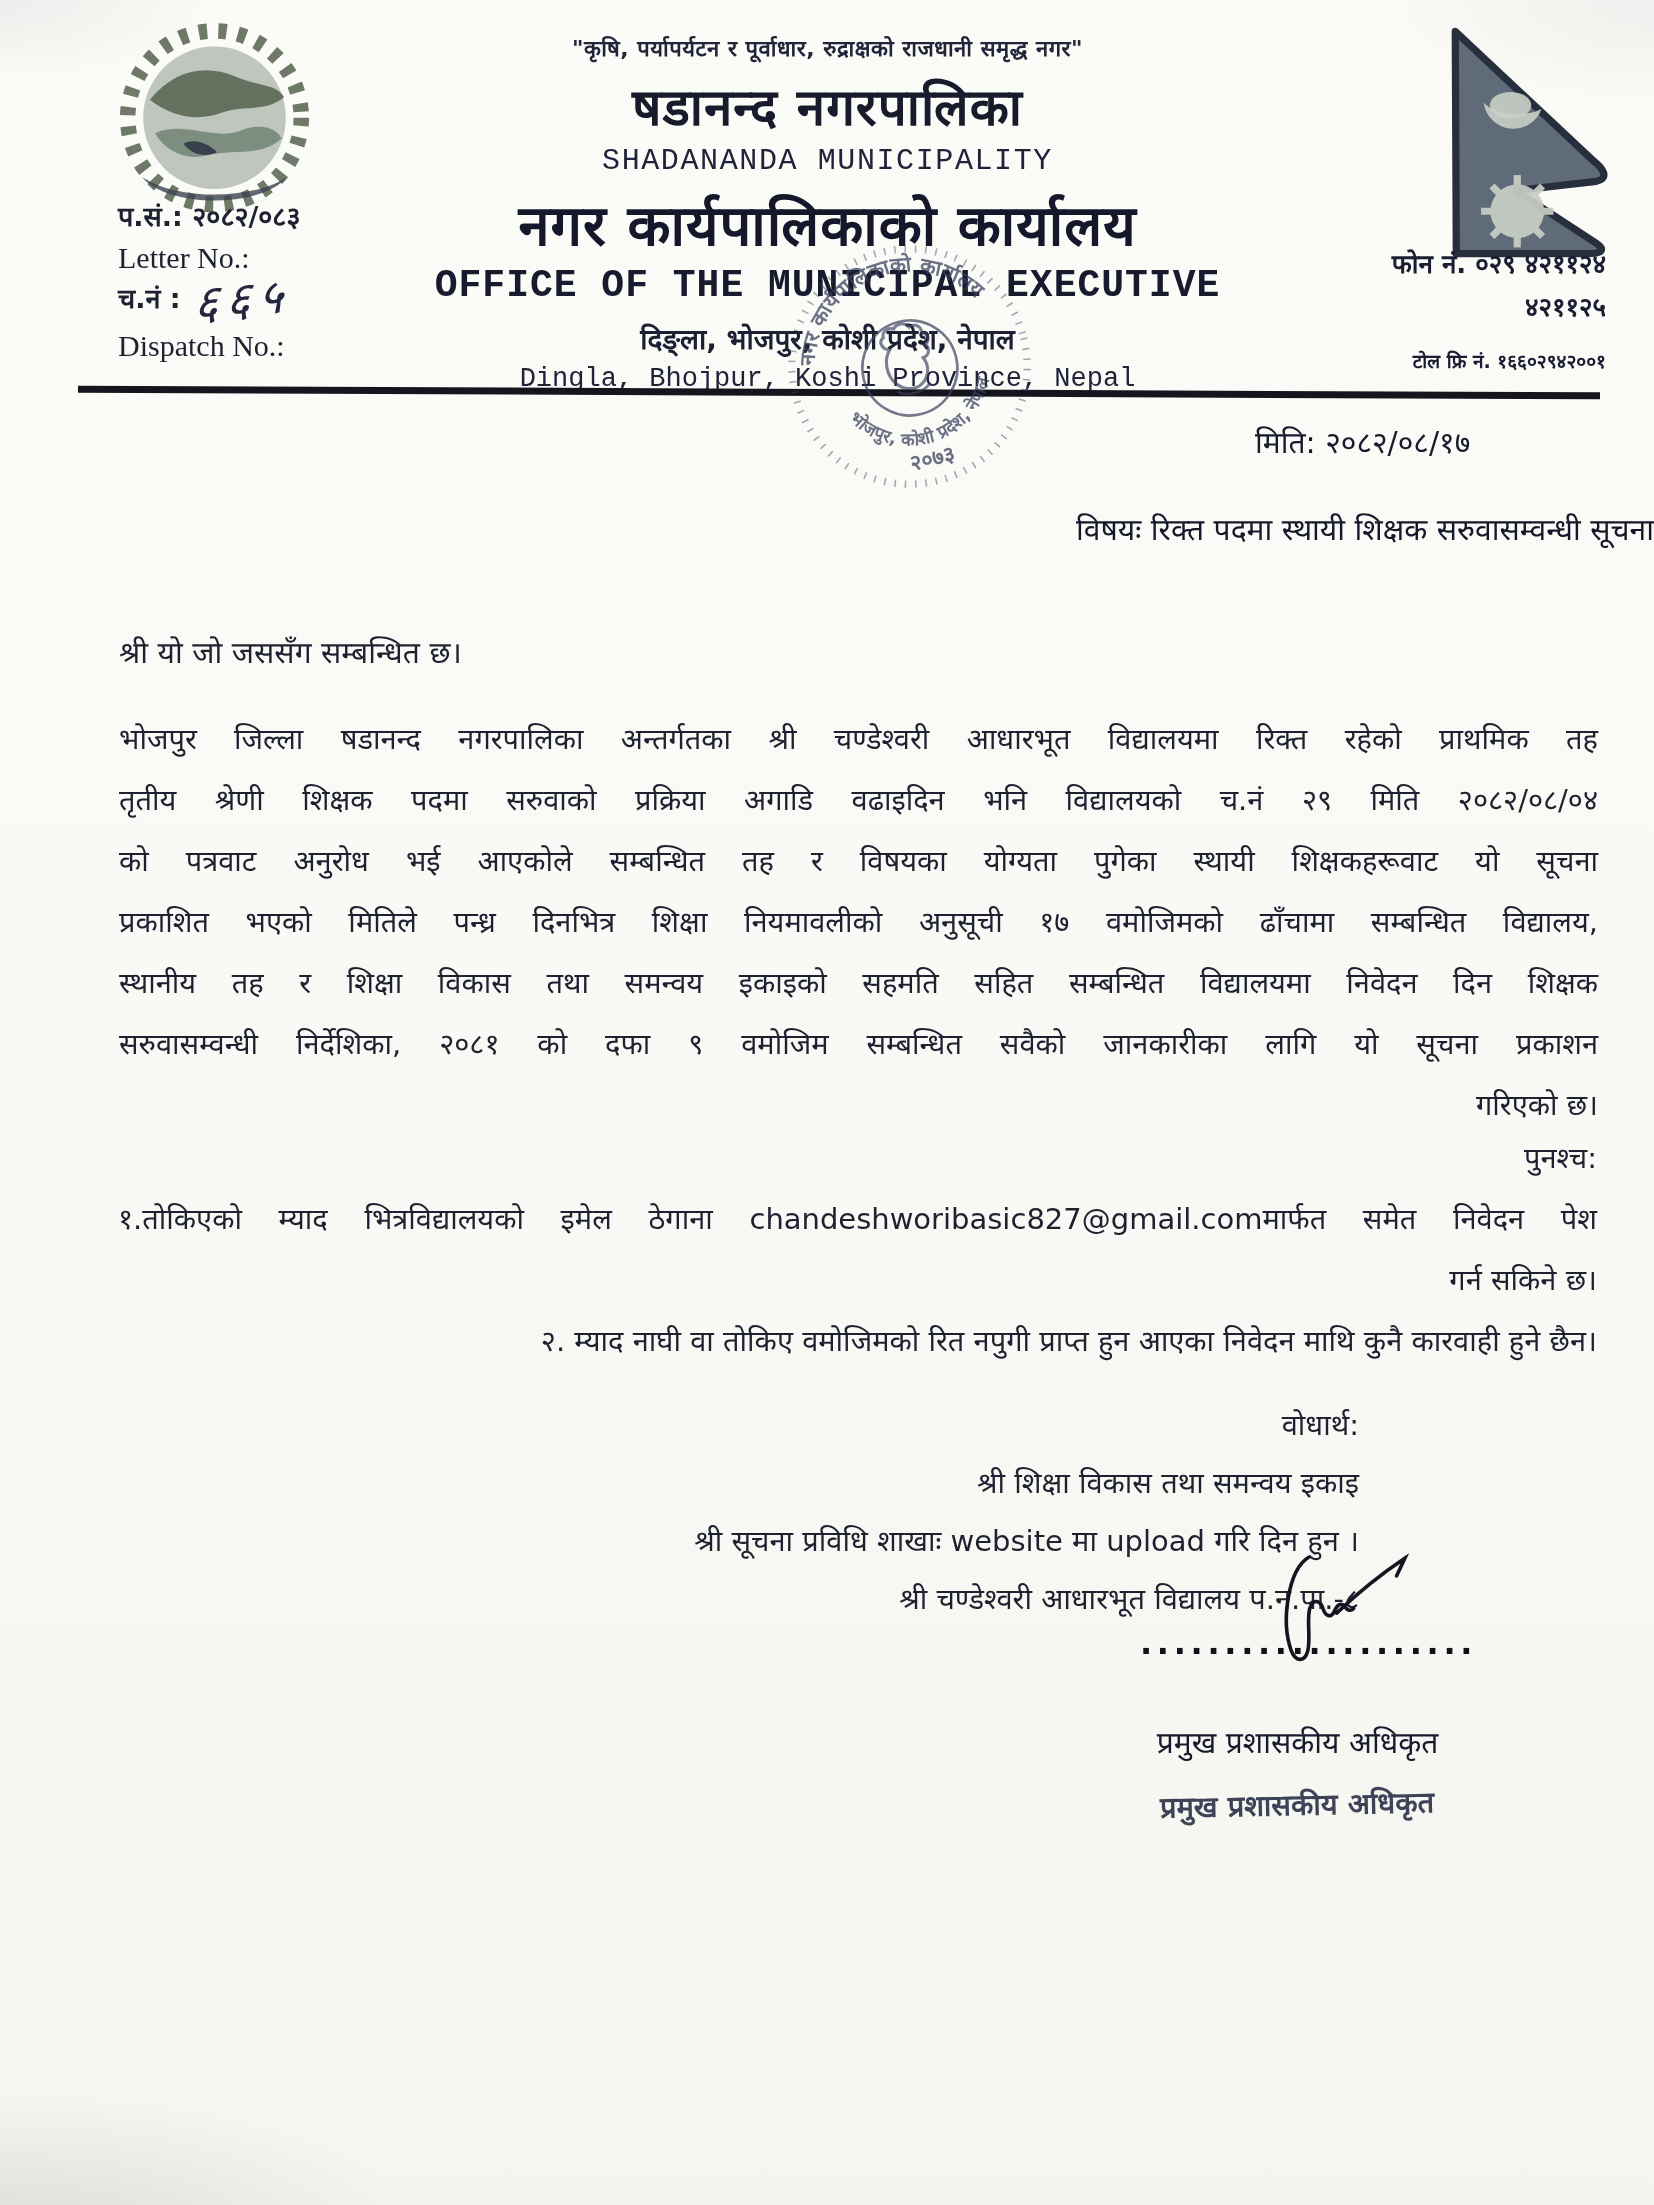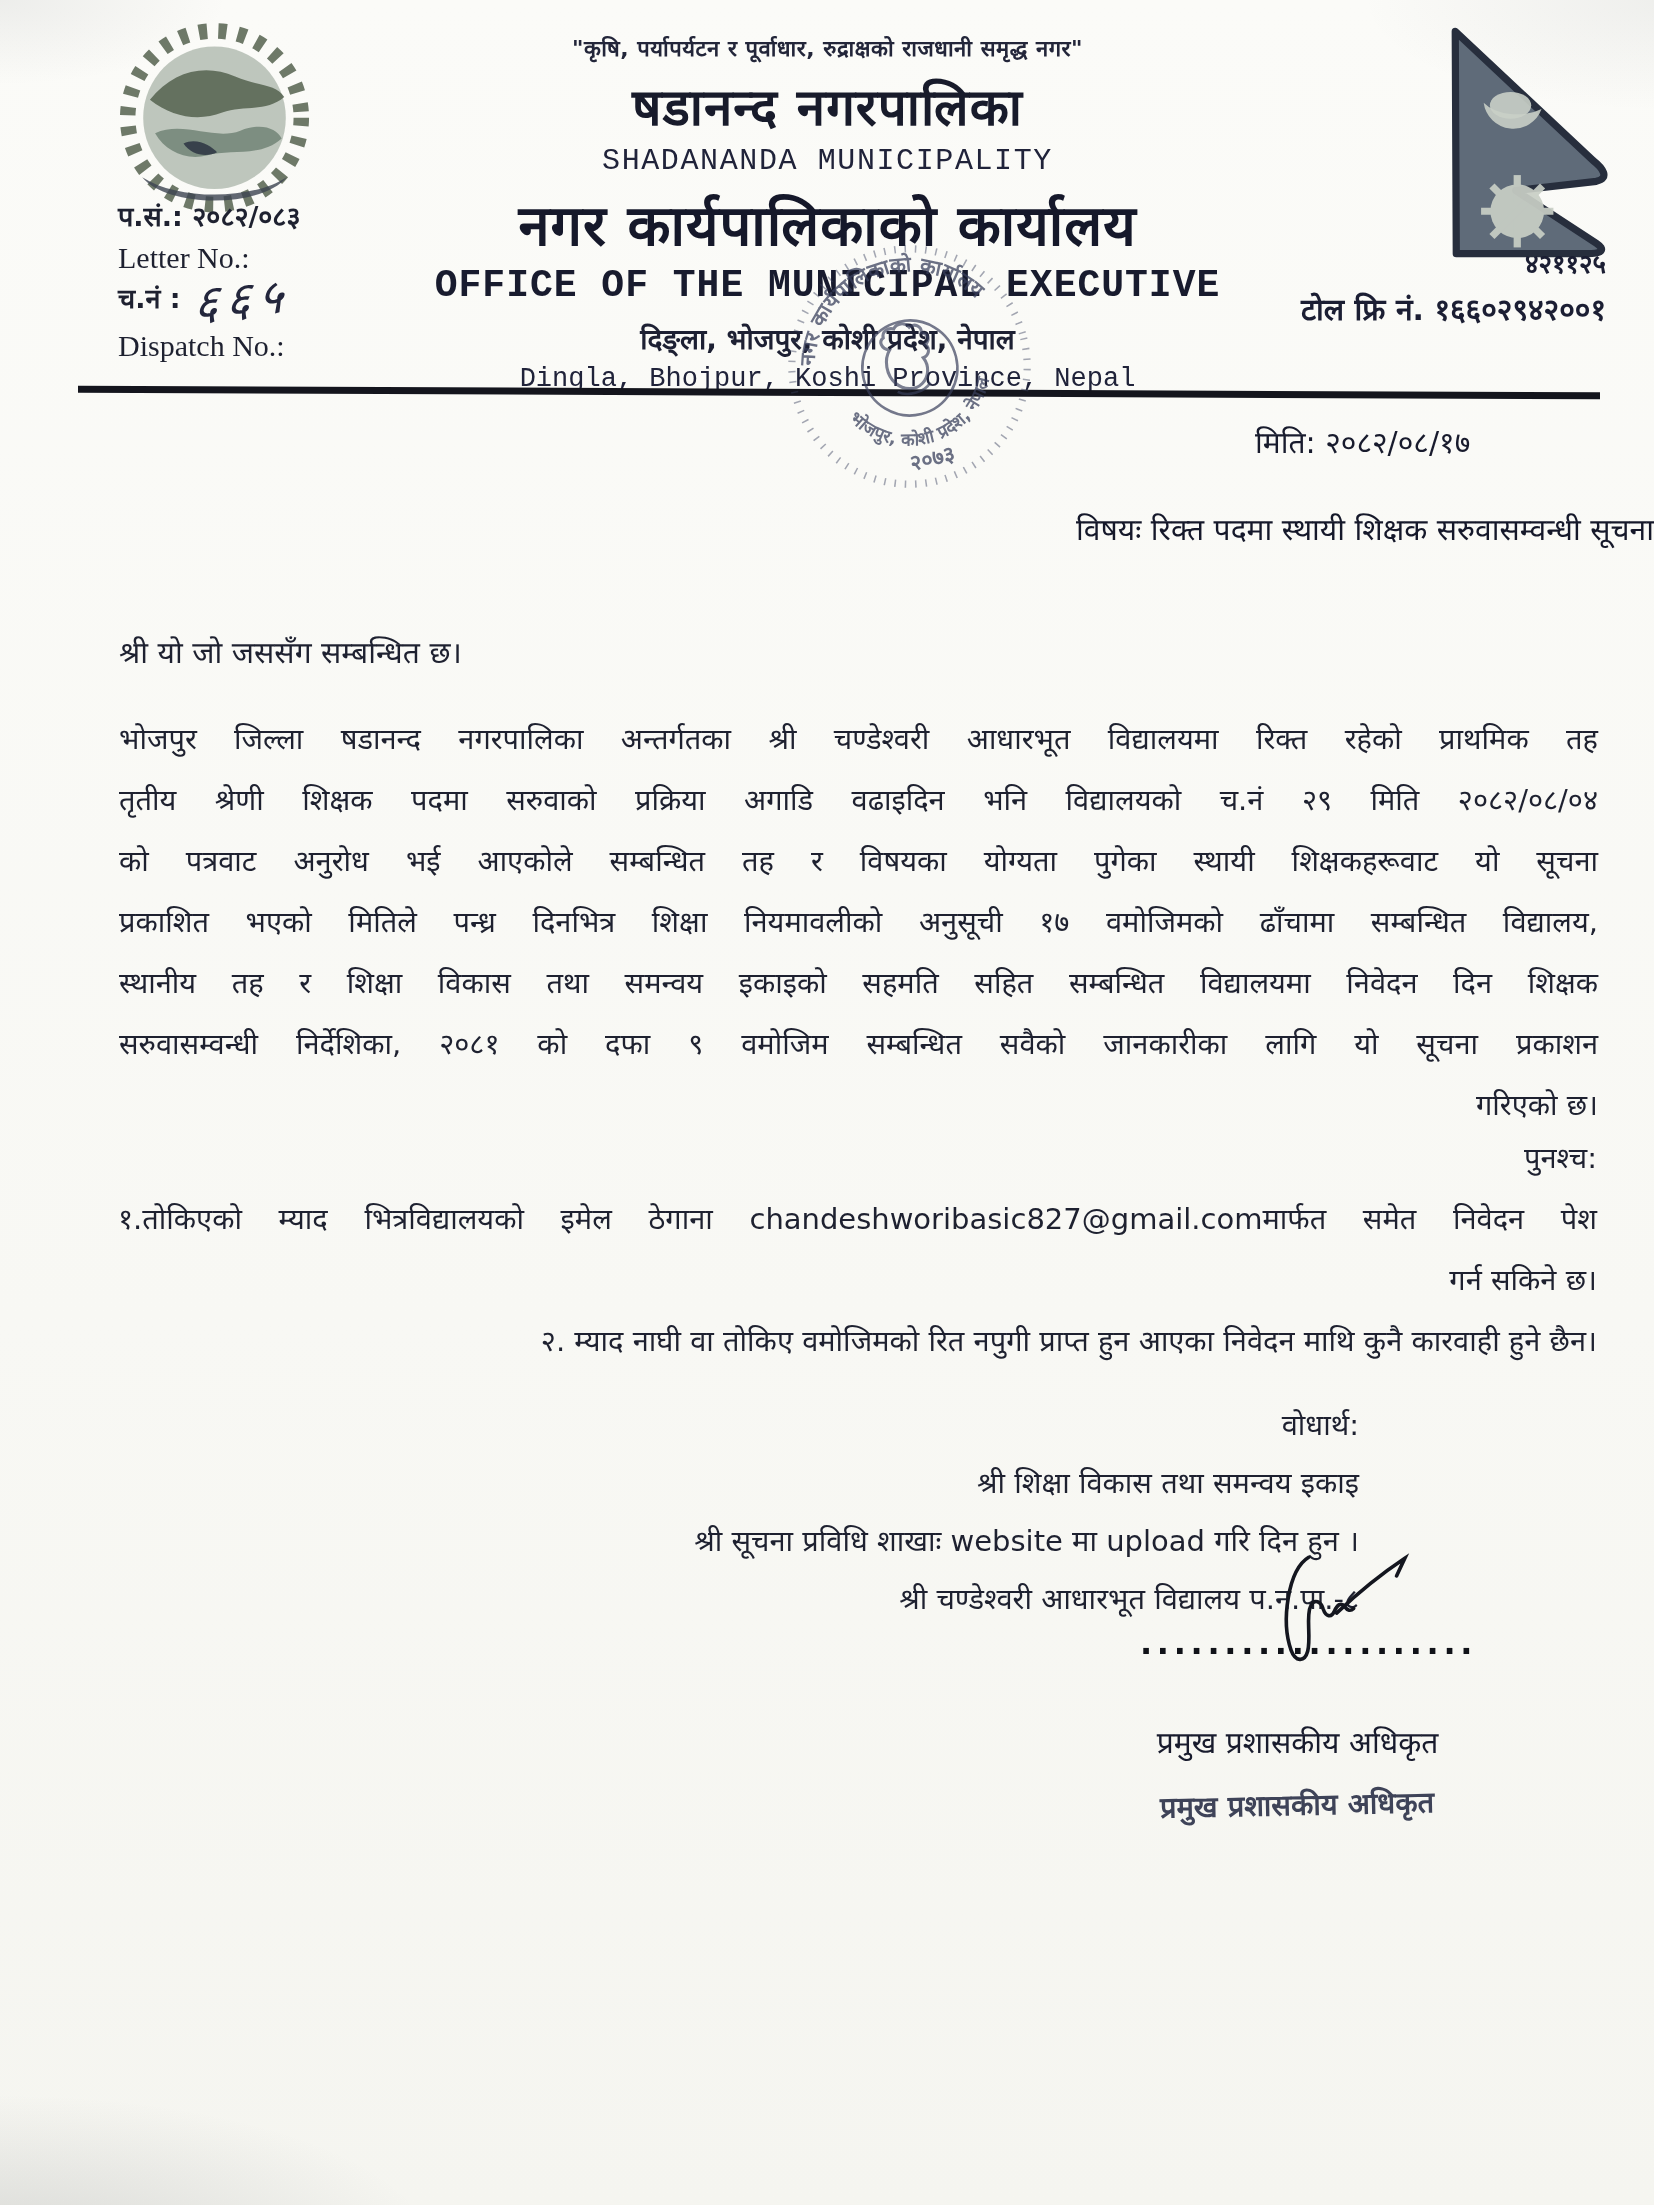--- a/index.html
+++ b/index.html
@@ -37,21 +37,21 @@
   .ref-np{font-size:27px;font-weight:700;margin-bottom:13.4px;}
   .ref-en{font-size:30px;margin-bottom:11.4px;font-family:"Liberation Serif",serif;}
   .ref-row{font-size:27px;font-weight:700;margin-bottom:7.2px;display:flex;align-items:flex-start;}
   .handwritten{
     display:inline-block;font-size:48px;font-weight:400;font-style:italic;
     transform:rotate(-5deg) skewX(-10deg);margin-left:13.4px;margin-top:-9.3px;
     color:#23263c;letter-spacing:7.2px;
   }
   #contact-block{position:absolute;right:48px;top:243px;width:414px;text-align:right;}
   .phone-line{font-size:26px;font-weight:700;line-height:43px;color:#1b1e33;}
-  .tollfree{font-size:30px;font-weight:700;margin-top:2px;color:#1b1e33;}
+  .tollfree{font-size:19px;font-weight:700;margin-top:19px;color:#1b1e33;}
 
   
   #rule{position:absolute;left:78px;top:389px;width:1522px;height:6.7px;background:#14151d;transform:rotate(0.25deg);}
   #stamp{position:absolute;left:765px;top:222px;width:289px;height:289px;transform:rotate(-14deg);opacity:0.82;}
   #date-line{position:absolute;left:1255px;top:421px;font-size:30px;color:#181b2d;}
 
   
   #subject{position:absolute;left:0;top:508px;width:1654px;text-align:right;font-size:30px;color:#15182a;}
   #salutation{position:absolute;left:119px;top:631px;font-size:30px;}
   #body-block{position:absolute;left:119px;top:709px;width:1479px;font-size:29px;line-height:61px;}
@@ -110,20 +110,21 @@
     <div class="ref-np np">प.सं.: २०८२/०८३</div>
     <div class="ref-en">Letter No.:</div>
     <div class="ref-row">
       <span class="np">च.नं :</span>
       <span class="handwritten">६६५</span>
     </div>
     <div class="ref-en">Dispatch No.:</div>
   </div>
 
   <div id="contact-block">
+    <div class="phone-line np">फोन नं. ०२९ ४२११२४</div>
     <div class="phone-line np">४२११२५</div>
     <div class="tollfree np">टोल फ्रि नं. १६६०२९४२००१</div>
   </div>
 
   <div id="rule"></div>
 
   <svg id="stamp" viewBox="0 0 560 560">
     <g fill="none" stroke="#39405c">
       <circle cx="280" cy="280" r="228" stroke-width="14" stroke-dasharray="3 17" opacity="0.55"></circle>
       <circle cx="280" cy="283" r="92" stroke-width="5" opacity="0.85"></circle>

